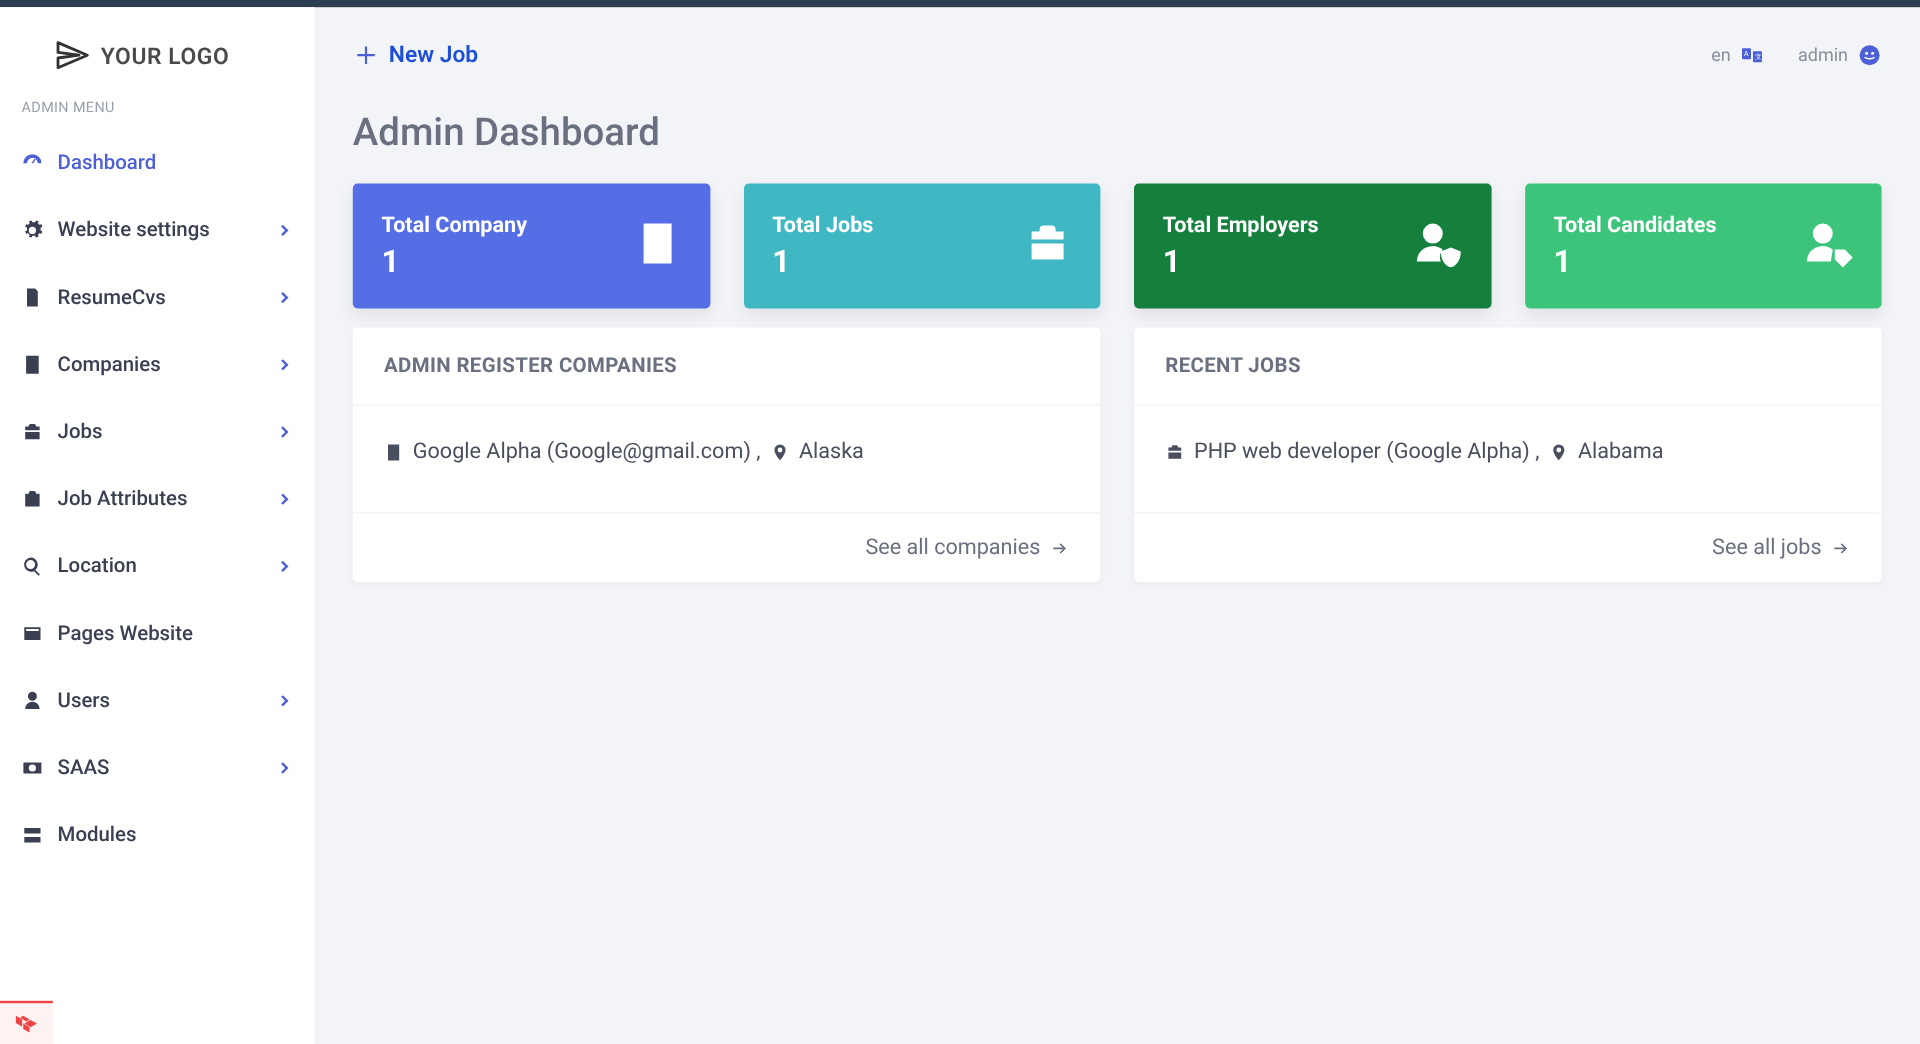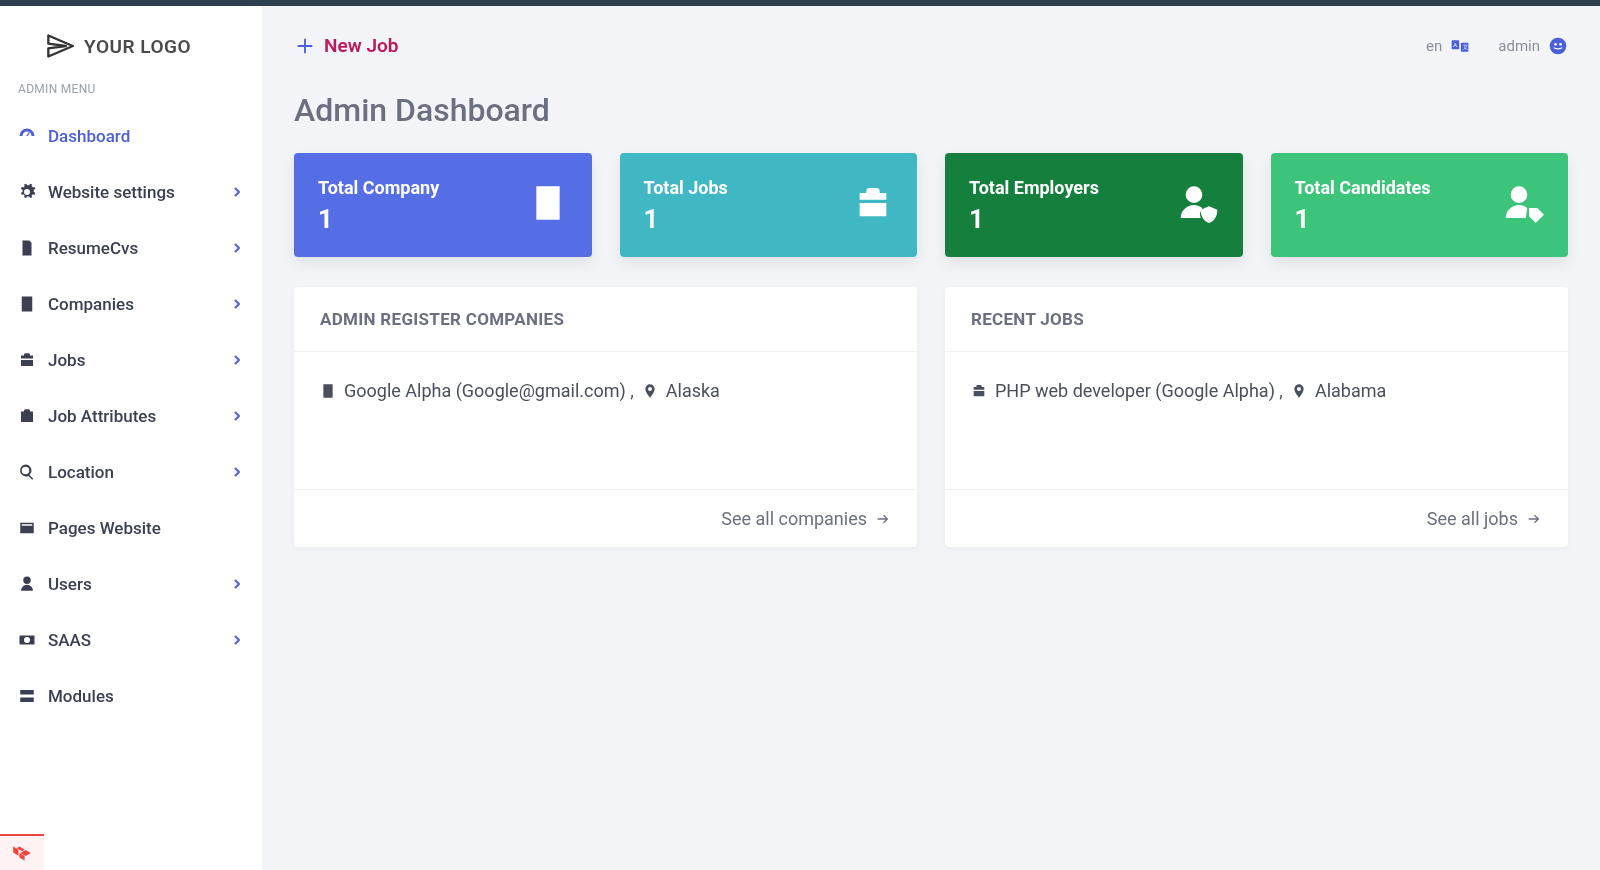--- a/index.html
+++ b/index.html
@@ -17,45 +17,45 @@
 .menu-item .left svg { width: 18px; height: 18px; fill: #3a3f51; }
 .menu-item.active { color: #4c5fd7; }
 .menu-item.active svg { fill: #4c5fd7; }
 .menu-item .chev { width: 10px; height: 10px; }
 .menu-item .chev path { stroke: #4c5fd7; stroke-width: 2; fill: none; }
 .badge-bottom { position: absolute; bottom: 0; left: 0; width: 44px; height: 36px; background: #fef2f2; border-top: 2px solid #ef4444; display: flex; align-items: center; justify-content: center; }
 .badge-bottom svg { width: 22px; height: 22px; }
 
 .main { flex: 1; display: flex; flex-direction: column; }
 .header { display: flex; align-items: center; justify-content: space-between; padding: 28px 32px 10px 32px; }
-.new-job { display: flex; align-items: center; gap: 8px; color: #be185d; font-size: 19px; font-weight: 600; cursor: pointer; }
+.new-job { display: flex; align-items: center; gap: 8px; color: #1d4ed8; font-size: 19px; font-weight: 600; cursor: pointer; }
 .new-job svg { width: 22px; height: 22px; fill: #4c5fd7; }
 .header-right { display: flex; align-items: center; gap: 28px; color: #8a8f9c; font-size: 15px; }
 .hr-item { display: flex; align-items: center; gap: 8px; cursor: pointer; }
 .hr-item svg { width: 20px; height: 20px; }
 
 .content { padding: 24px 32px 0 32px; flex: 1; }
 .page-title { font-size: 32px; font-weight: 500; color: #6b7080; margin-bottom: 24px; }
 
-.cards { display: grid; grid-template-columns: repeat(4, 1fr); gap: 28px; margin-bottom: 30px; }
+.cards { display: grid; grid-template-columns: repeat(4, 1fr); gap: 28px; margin-bottom: 16px; }
 .card { border-radius: 4px; padding: 22px 24px; color: #fff; display: flex; align-items: center; justify-content: space-between; min-height: 104px; box-shadow: 0 6px 14px rgba(0,0,0,0.08); }
 .card .label { font-size: 18px; font-weight: 700; margin-bottom: 6px; }
 .card .value { font-size: 26px; font-weight: 700; }
 .card .icon svg { width: 40px; height: 40px; fill: #fff; }
 .card1 { background: #556ee6; }
 .card2 { background: #3fb8c4; }
 .card3 { background: #15803d; }
 .card4 { background: #3cc47b; }
 
 .panels { display: grid; grid-template-columns: 1fr 1fr; gap: 28px; }
 .panel { background: #fff; border-radius: 4px; box-shadow: 0 2px 6px rgba(0,0,0,0.04); }
 .panel-header { padding: 22px 26px; border-bottom: 1px solid #eef0f4; font-size: 17px; font-weight: 700; color: #6b7080; letter-spacing: 0.3px; }
 .panel-body { padding: 28px 26px 40px 26px; font-size: 18px; color: #4a4f5e; display: flex; align-items: center; gap: 8px; flex-wrap: wrap; }
 .panel-body svg { width: 16px; height: 16px; fill: #4a4f5e; }
-.panel-footer { border-top: 1px solid #eef0f4; padding: 18px 26px; text-align: right; font-size: 18px; color: #6b7080; cursor: pointer; display: flex; justify-content: flex-end; align-items: center; gap: 8px; margin-top: 48px; }
+.panel-footer { border-top: 1px solid #eef0f4; padding: 18px 26px; text-align: right; font-size: 18px; color: #6b7080; cursor: pointer; display: flex; justify-content: flex-end; align-items: center; gap: 8px; }
 .panel-footer svg { width: 16px; height: 16px; fill: #6b7080; }
 
 .footer { text-align: center; padding: 30px 0 24px 0; font-size: 16px; color: #5a5f6e; }
 .footer a { color: #4c5fd7; text-decoration: none; }
 </style>
 </head>
 <body>
 
 <div class="topbar"></div>
 <div class="app">

